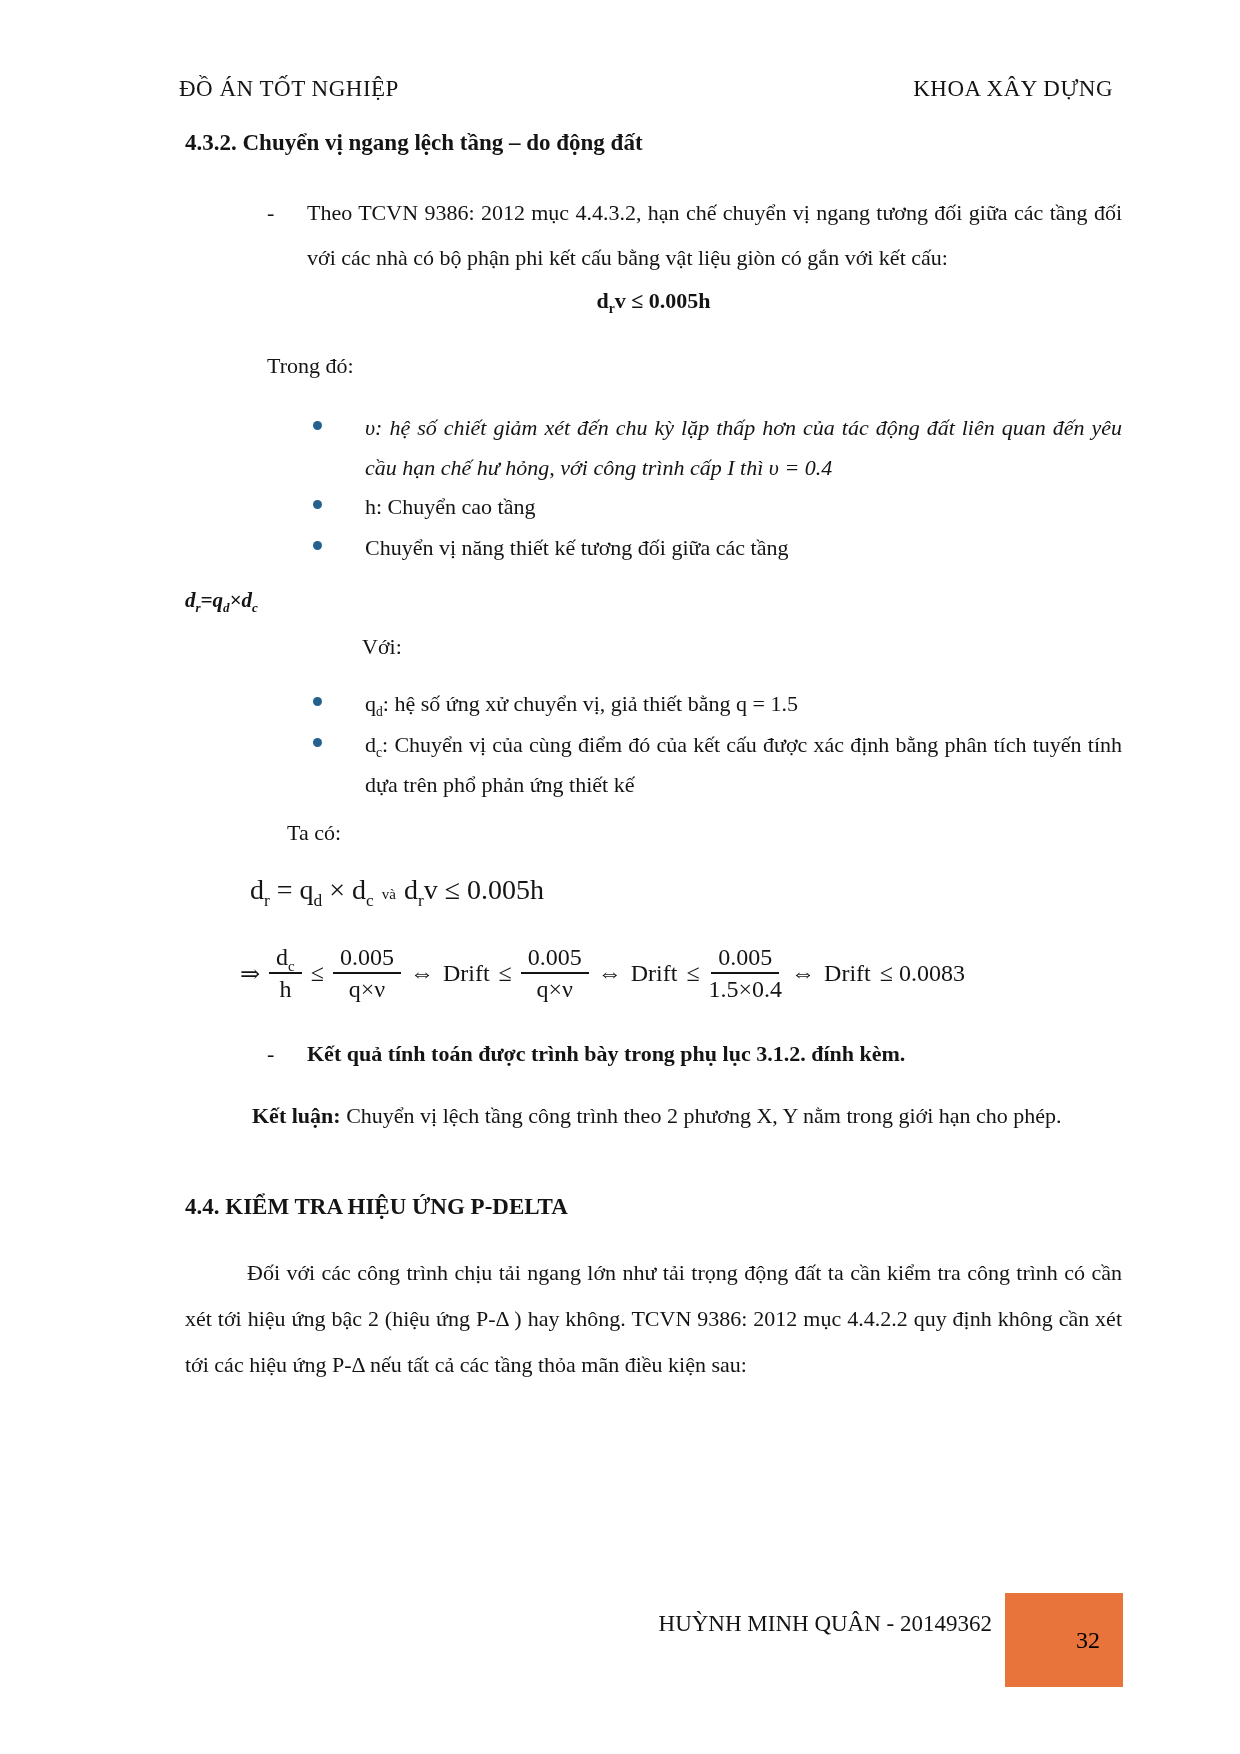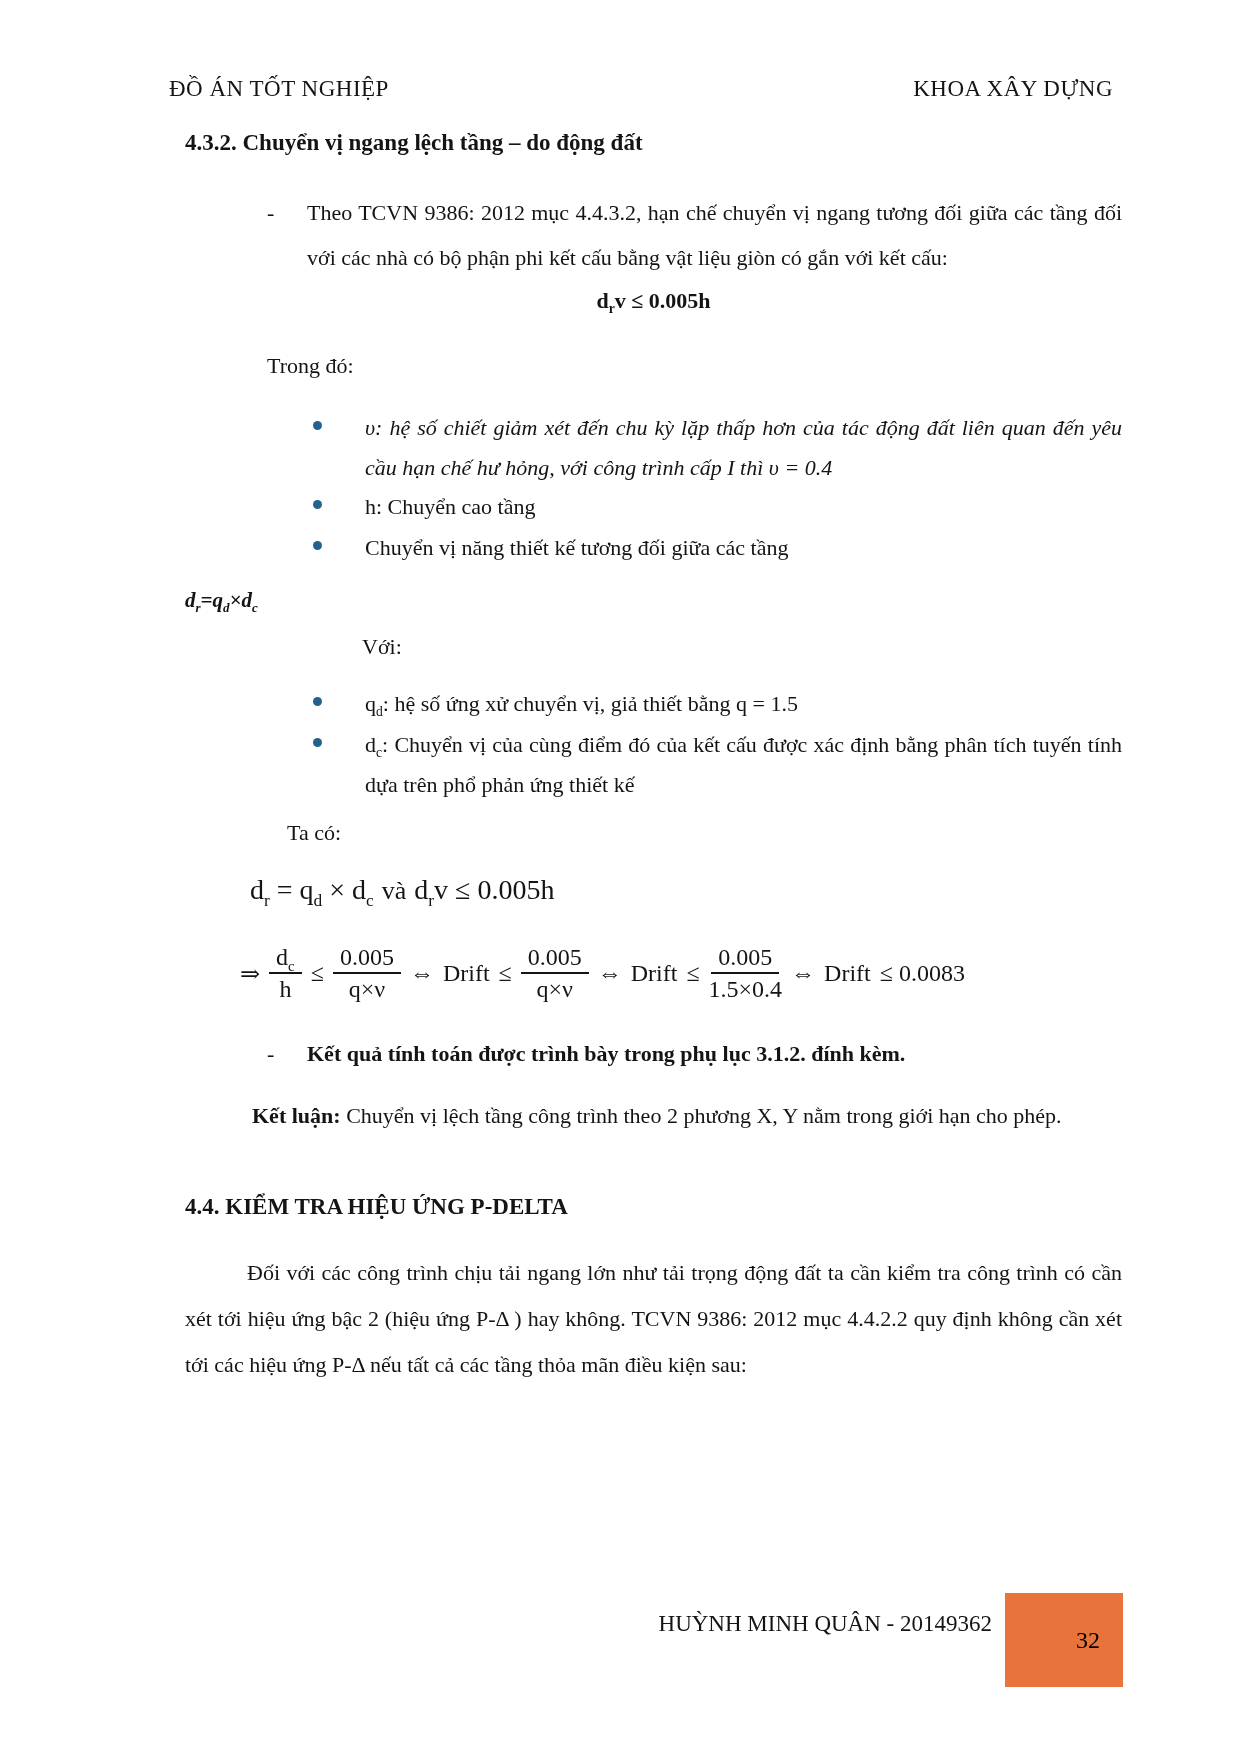--- a/index.html
+++ b/index.html
@@ -7,21 +7,21 @@
     position:relative;
     width:1240px;height:1754px;
     margin:0 auto;
     background:#ffffff;
     font-family:"Liberation Serif","DejaVu Serif",serif;
     color:#141414;
     overflow:hidden;
   }
   .abs{position:absolute;}
   .hdr{font-size:23px;letter-spacing:0.5px;}
-  .hdr-left{top:76px;left:169px;}
+  .hdr-left{top:76px;left:179px;}
   .hdr-right{top:76px;right:127px;}
   .heading{font-weight:bold;font-size:23px;}
   .h432{top:130px;left:185px;}
   .h44{top:1194px;left:185px;}
   .body-text{font-size:22px;}
   .jpara{text-align:justify;}
   .p1{top:190px;left:307px;width:815px;line-height:45px;}
   .dash{position:absolute;left:-40px;top:0;}
   .lbl{font-size:22px;}
   .trongdo{top:353px;left:267px;}
@@ -35,21 +35,21 @@
   .b5{top:725px;}
   .dot{
     position:absolute;left:-52px;top:13px;
     width:9px;height:9px;border-radius:50%;
     background:#24618F;
   }
   sub{font-size:0.62em;line-height:0;}
   .f1{top:288px;left:185px;width:937px;text-align:center;font-weight:bold;font-size:22px;}
   .f2{top:588px;left:185px;width:937px;text-align:left;font-weight:600;font-size:21px;font-style:italic;}
   .f3{top:874px;left:250px;font-size:28px;}
-  .f3 .va{font-size:26px;margin:16px 8px;}
+  .f3 .va{font-size:15px;margin:16px 8px;}
   .f4{
     top:944px;left:240px;
     display:flex;align-items:center;gap:9px;
     font-size:24px;
   }
   .frac{display:inline-flex;flex-direction:column;align-items:center;}
   .frac .num{border-bottom:2px solid #141414;padding:0 7px 1px 7px;text-align:center;}
   .frac .den{padding-top:2px;text-align:center;}
   .p2{top:1041px;left:307px;width:815px;font-weight:bold;font-size:22px;}
   .p2 .dash{font-weight:normal;}

